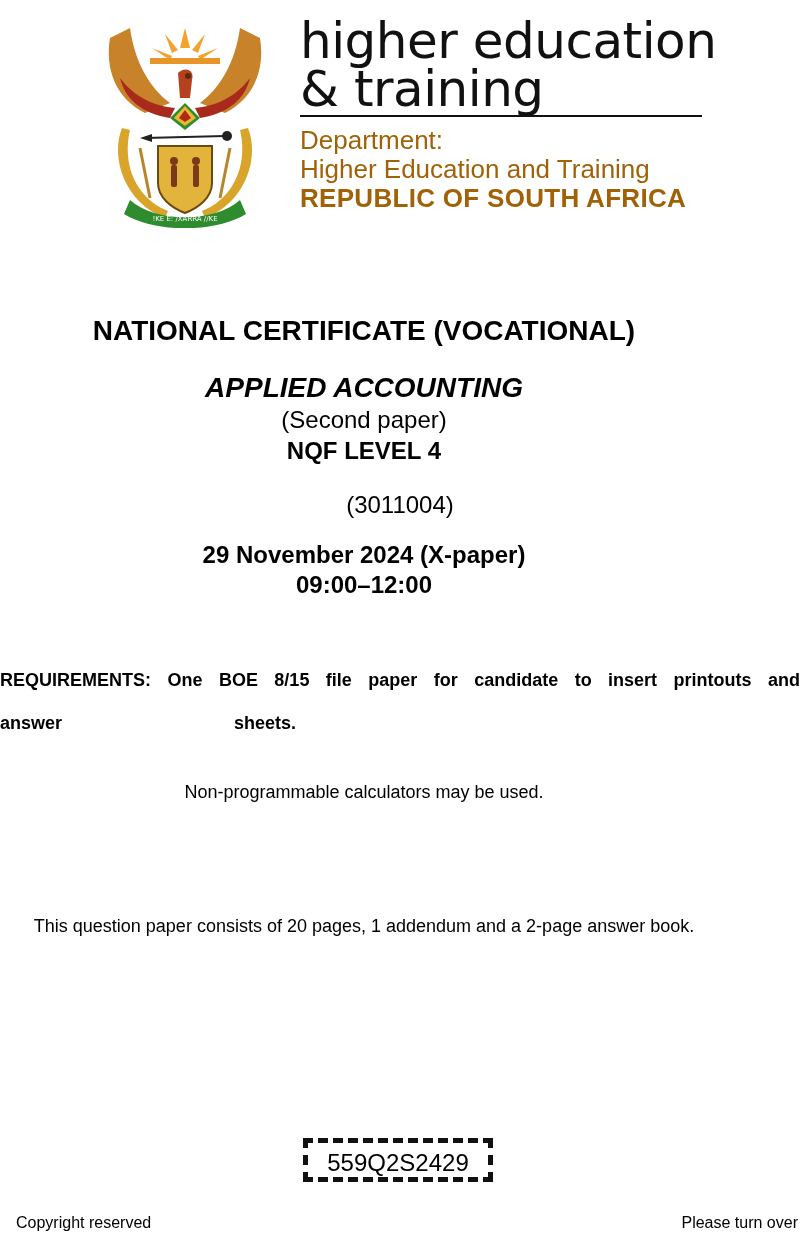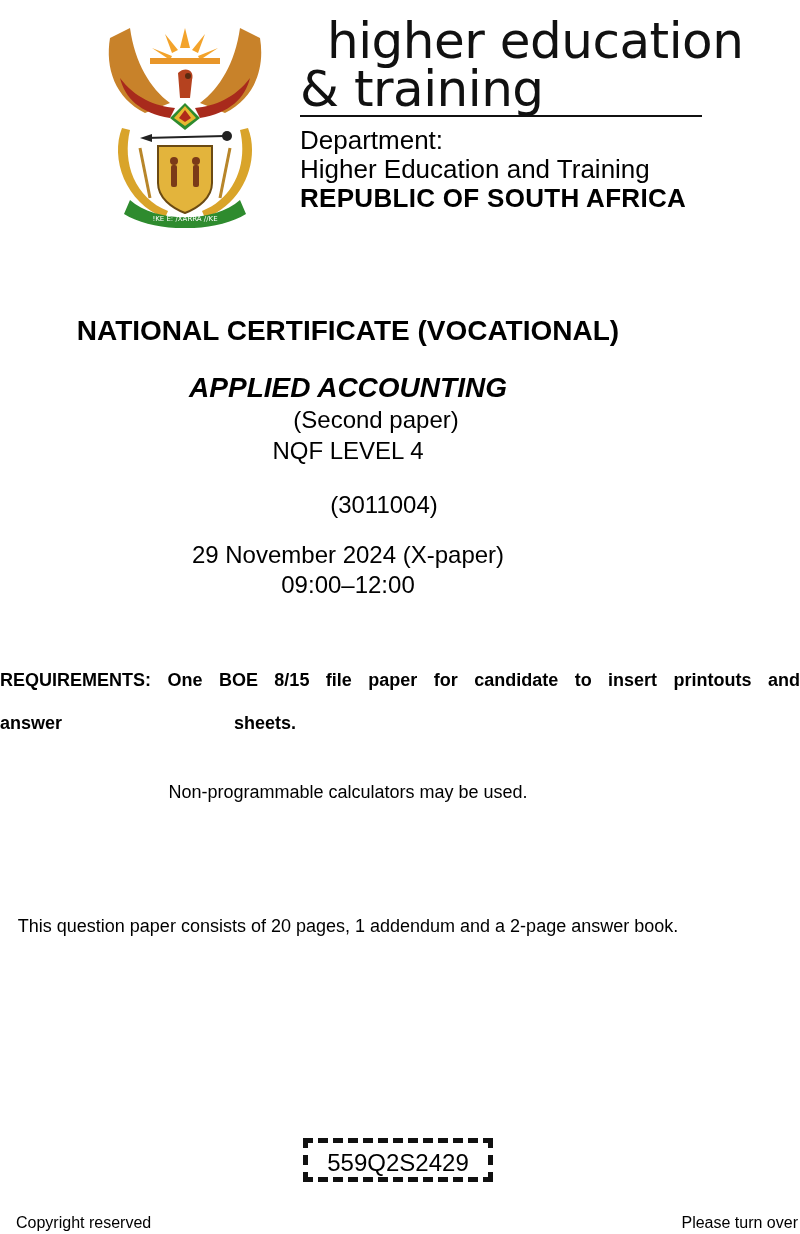--- a/index.html
+++ b/index.html
@@ -1,30 +1,30 @@
 <!DOCTYPE html>
 <html><head>
 <meta charset="utf-8">
 <style>
   html, body { margin: 0; padding: 0; background: #ffffff; }
   body { width: 800px; height: 1234px; position: relative; overflow: hidden; color: #000; font-family: "Liberation Sans", sans-serif; }
   .abs { position: absolute; }
-  .center { left: 0; width: 696px; text-align: center; }
+  .center { left: 16px; width: 696px; text-align: center; }
 
   
   .crest { left: 100px; top: 18px; width: 170px; height: 210px; }
   .brand-big { left: 300px; font-family: "DejaVu Sans", sans-serif; font-size: 50px; line-height: 50px; letter-spacing: -0.5px; color: #111; }
   .brand-line { left: 300px; top: 115px; width: 402px; height: 2px; background: #111; }
-  .dept { left: 300px; font-size: 26px; line-height: 29px; color: #000000; }
+  .dept { left: 300px; font-size: 26px; line-height: 29px; color: #a16207; }
   .dept.bold { font-weight: bold; letter-spacing: 0.3px; }
 
   .h1 { font-weight: bold; font-size: 28px; }
   .h2 { font-weight: bold; font-size: 28px; font-style: italic; }
   .sub { font-size: 24px; }
-  .bold24 { font-weight: normal; font-size: 24px; }
+  .bold24 { font-weight: bold; font-size: 24px; }
 
   .req { left: 0; width: 800px; font-weight: bold; font-size: 18px; line-height: 22px; text-align: justify; text-align-last: justify; }
   .req2 { left: 0; width: 800px; font-weight: bold; font-size: 18px; line-height: 22px; margin-top: 21px; }
   .note { font-weight: normal; font-size: 18px; }
 
   .code-box { left: 303px; top: 1138px; width: 190px; height: 44px; border: 5px dashed #111; box-sizing: border-box; display: flex; align-items: flex-end; justify-content: center; font-size: 24px; }
 
   .footer { top: 1214px; font-size: 16px; }
 </style>
 </head>
@@ -74,30 +74,30 @@
         <rect x="71" y="147" width="6" height="22" rx="2"></rect>
       <circle cx="96" cy="143" r="4"></circle>
         <rect x="93" y="147" width="6" height="22" rx="2"></rect>
     </g>
 
     <path d="M30,182 C55,205 115,205 140,182 L146,196 C115,215 55,215 24,196 Z" fill="#2e8b2e"></path>
     <text x="85" y="203" text-anchor="middle" font-size="7" fill="#fff" font-family="DejaVu Sans, sans-serif">!KE E: /XARRA //KE</text>
   </svg>
 </div>
 
-<div class="abs brand-big" style="top:16px;margin-left:27px;">higher education</div>
+<div class="abs brand-big" style="top:16px;">higher education</div>
 <div class="abs brand-big" style="top:64px;">&amp; training</div>
 <div class="abs brand-line"></div>
 <div class="abs dept" style="top:126px;">Department:</div>
 <div class="abs dept" style="top:155px;">Higher Education and Training</div>
 <div class="abs dept bold" style="top:184px;">REPUBLIC OF SOUTH AFRICA</div>
 
 <div class="abs center h1" style="top:315px;">NATIONAL CERTIFICATE (VOCATIONAL)</div>
 <div class="abs center h2" style="top:372px;">APPLIED ACCOUNTING</div>
-<div class="abs center sub" style="top:406px;margin-left:28px;">(Second paper)</div>
+<div class="abs center sub" style="top:406px;">(Second paper)</div>
 <div class="abs center bold24" style="top:437px;">NQF LEVEL 4</div>
 <div class="abs center sub" style="top:491px;padding-left:36px;">(3011004)</div>
 <div class="abs center bold24" style="top:541px;">29 November 2024 (X-paper)</div>
 <div class="abs center bold24" style="top:571px;">09:00–12:00</div>
 
 <div class="abs req" style="top:669px;">REQUIREMENTS: One BOE 8/15 file paper for candidate to insert printouts and</div>
 <div class="abs req2" style="top:691px;">
   <span>answer</span>
   <span style="position:absolute; left:234px;">sheets.</span>
 </div>

